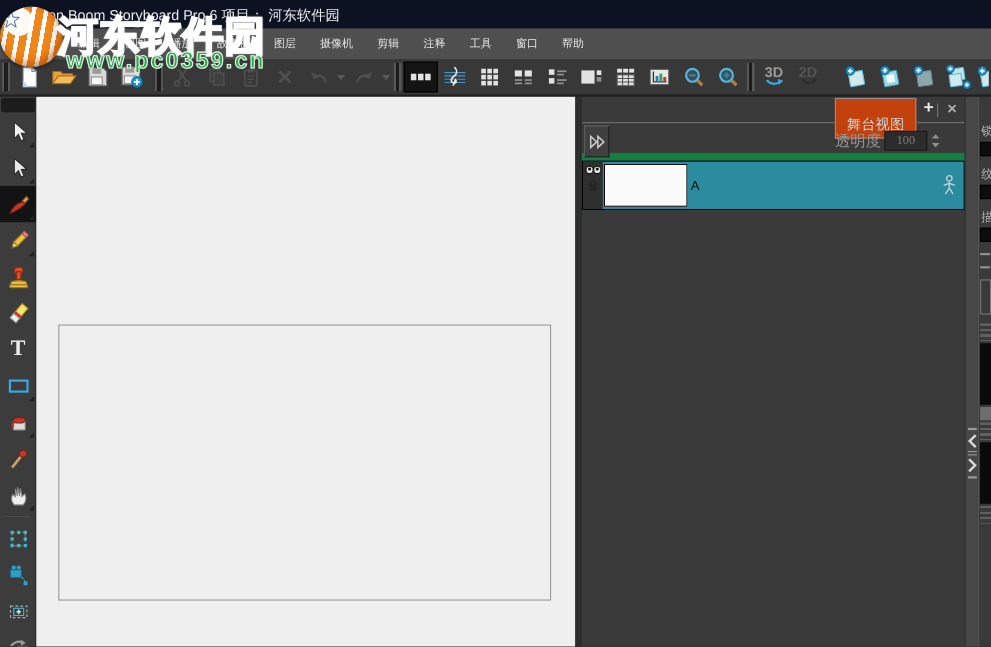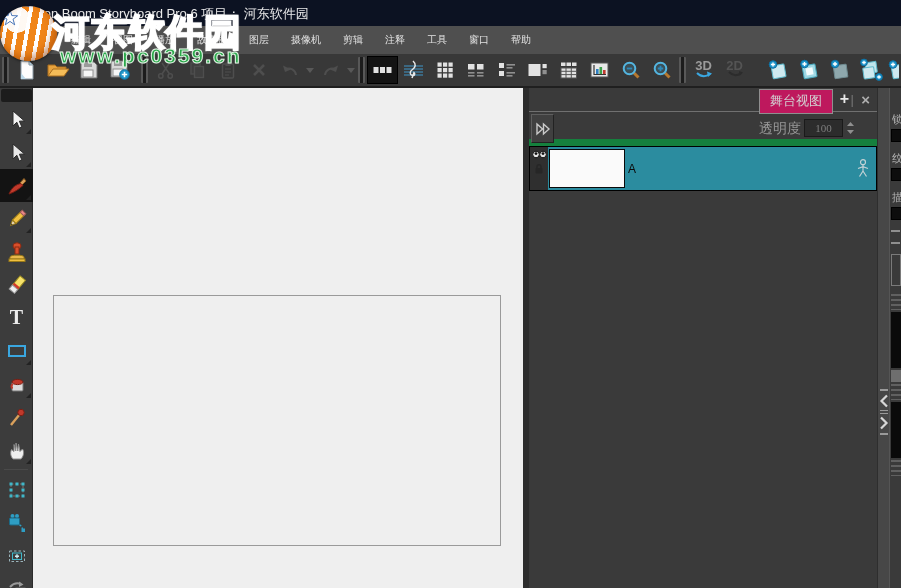--- a/index.html
+++ b/index.html
@@ -38,21 +38,21 @@
   
   #canvas { position:absolute; left:33px; top:0; width:490px; height:500px; background:#efefef; }
   #camera-frame { position:absolute; left:20px; top:207px; width:448px; height:251px; border:1px solid #9a9a9a; background:#efefef; }
 
   
   #vsplit { position:absolute; left:523px; top:0; width:6px; height:500px; background:#2d2d2d; }
 
   
   #stage { position:absolute; left:529px; top:0; width:348px; height:500px; background:#3a3a3a; }
   #stage-header { position:relative; height:24px; border-bottom:1px solid #707070; }
-  #stage-tab { position:absolute; right:44px; top:1px; border:1px solid #8f8f8f; background:#be185d; color:#d2d2d2; font-size:13px; padding:2px 10px 3px; }
+  #stage-tab { position:absolute; right:44px; top:1px; border:1px solid #8f8f8f; background:#c2410c; color:#d2d2d2; font-size:13px; padding:14px 10px 3px; }
   #stage-add { position:absolute; right:28px; top:2px; color:#e8e8e8; font-size:16px; font-weight:bold; }
   #stage-div { position:absolute; right:23px; top:4px; color:#777; font-size:13px; }
   #stage-close { position:absolute; right:7px; top:3px; color:#aeaeae; font-size:15px; font-weight:bold; }
   #stage-controls { position:relative; height:34px; border-bottom:7px solid #15803d; }
   #collapse-btn { position:absolute; left:2px; top:2px; width:23px; height:29px; background:#404040; border:1px solid #5e5e5e; border-bottom-color:#222; border-right-color:#222; display:flex; align-items:center; justify-content:center; }
   #opacity-label { position:absolute; right:76px; top:8px; color:#969696; font-size:14px; }
   #opacity-value { position:absolute; right:34px; top:7px; width:39px; height:18px; background:#2c2c2c; border:1px solid #1a1a1a; color:#7e7e7e; font-size:11px; text-align:center; font-family:Liberation Serif, serif; }
   #opacity-spinner { position:absolute; right:22px; top:9px; }
   #layers { position:absolute; left:0; top:58px; width:348px; }
   .layer-row { display:flex; align-items:stretch; height:45px; margin-bottom:2px; border:1px solid #000; }

